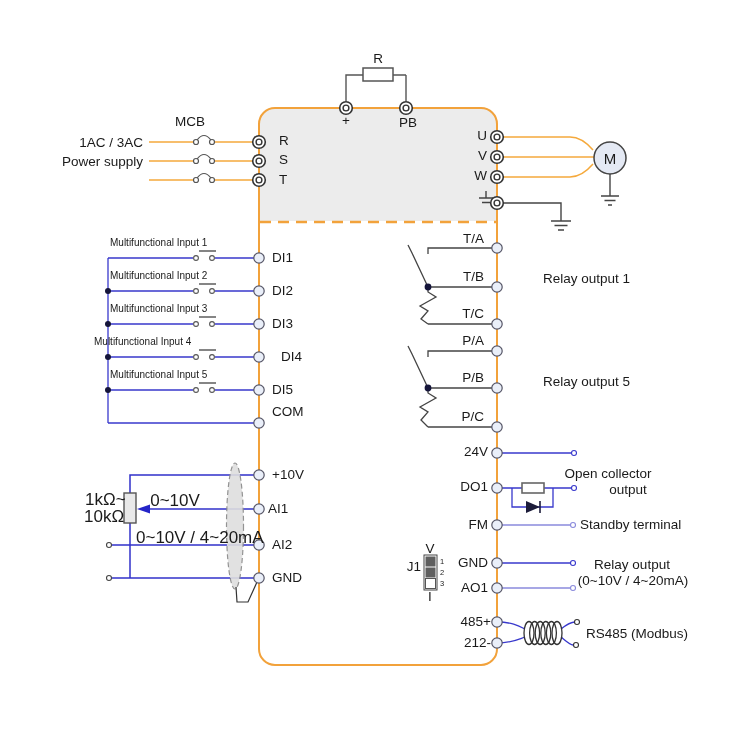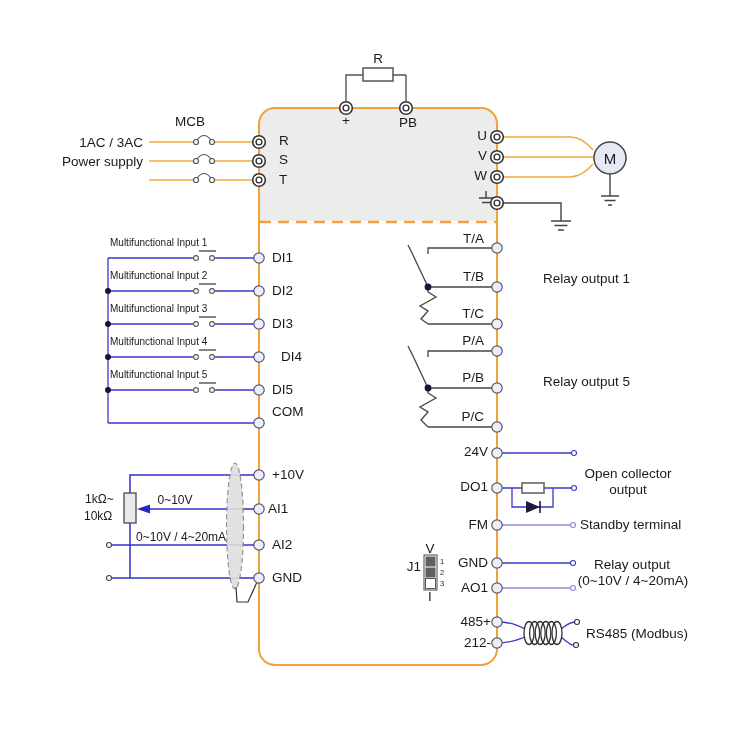--- a/index.html
+++ b/index.html
@@ -3,21 +3,21 @@
 <meta charset="utf-8">
 <style>
   html,body{margin:0;padding:0;background:#fff;}
   #canvas{
     position:relative;width:750px;height:748px;background:#ffffff;overflow:hidden;
     font-family:"Liberation Sans", sans-serif;color:#1a1a1a;
   }
   .lbl{position:absolute;font-size:13.5px;line-height:1;white-space:nowrap;transform:translate(0,-50%);}
   .ra{transform:translate(-100%,-50%);}
   .ctr{transform:translate(-50%,-50%);}
-  .sm{font-size:12px;}
+  .sm{font-size:17px;}
   .mi{font-size:10px;}
   .tiny{font-size:7.5px;}
   .motor-m{font-size:15px;}
   svg{position:absolute;left:0;top:0;}
 </style>
 </head>
 <body>
 
 <div id="canvas">
 
@@ -263,21 +263,21 @@
   <span class="lbl ctr" style="left:408px;top:123px">PB</span>
 
   <span class="lbl ra" style="left:487px;top:136px">U</span>
   <span class="lbl ra" style="left:487px;top:156px">V</span>
   <span class="lbl ra" style="left:487px;top:176px">W</span>
   <span class="lbl ctr motor-m" style="left:610px;top:158px">M</span>
 
   <span class="lbl mi" style="left:110px;top:243px">Multifunctional Input 1</span>
   <span class="lbl mi" style="left:110px;top:276px">Multifunctional Input 2</span>
   <span class="lbl mi" style="left:110px;top:309px">Multifunctional Input 3</span>
-  <span class="lbl mi" style="left:110px;top:342px">Multifunctional Input 4</span>
+  <span class="lbl mi" style="left:94px;top:342px">Multifunctional Input 4</span>
   <span class="lbl mi" style="left:110px;top:375px">Multifunctional Input 5</span>
   <span class="lbl" style="left:272px;top:258px">DI1</span>
   <span class="lbl" style="left:272px;top:291px">DI2</span>
   <span class="lbl" style="left:272px;top:324px">DI3</span>
   <span class="lbl" style="left:281px;top:357px">DI4</span>
   <span class="lbl" style="left:272px;top:390px">DI5</span>
   <span class="lbl" style="left:272px;top:412px">COM</span>
 
   <span class="lbl sm" style="left:85px;top:499px">1kΩ~</span>
   <span class="lbl sm" style="left:84px;top:516px">10kΩ</span>
@@ -292,21 +292,21 @@
   <span class="lbl ra" style="left:484px;top:277px">T/B</span>
   <span class="lbl ra" style="left:484px;top:314px">T/C</span>
   <span class="lbl" style="left:543px;top:279px">Relay output 1</span>
   <span class="lbl ra" style="left:484px;top:341px">P/A</span>
   <span class="lbl ra" style="left:484px;top:378px">P/B</span>
   <span class="lbl ra" style="left:484px;top:417px">P/C</span>
   <span class="lbl" style="left:543px;top:382px">Relay output 5</span>
 
   <span class="lbl ra" style="left:488px;top:452px">24V</span>
   <span class="lbl ra" style="left:488px;top:487px">DO1</span>
-  <span class="lbl ctr" style="left:628px;top:474px">Open collector</span>
+  <span class="lbl ctr" style="left:608px;top:474px">Open collector</span>
   <span class="lbl ctr" style="left:628px;top:490px">output</span>
   <span class="lbl ra" style="left:488px;top:525px">FM</span>
   <span class="lbl" style="left:580px;top:525px">Standby terminal</span>
   <span class="lbl ra" style="left:488px;top:563px">GND</span>
   <span class="lbl ra" style="left:488px;top:588px">AO1</span>
   <span class="lbl ctr" style="left:632px;top:565px">Relay output</span>
   <span class="lbl ctr" style="left:633px;top:581px">(0~10V / 4~20mA)</span>
 
   <span class="lbl ra" style="left:491px;top:622px">485+</span>
   <span class="lbl ra" style="left:491px;top:643px">212-</span>

